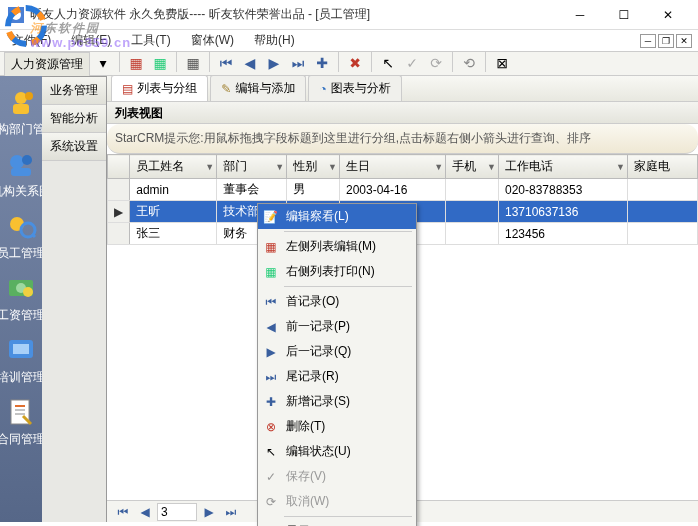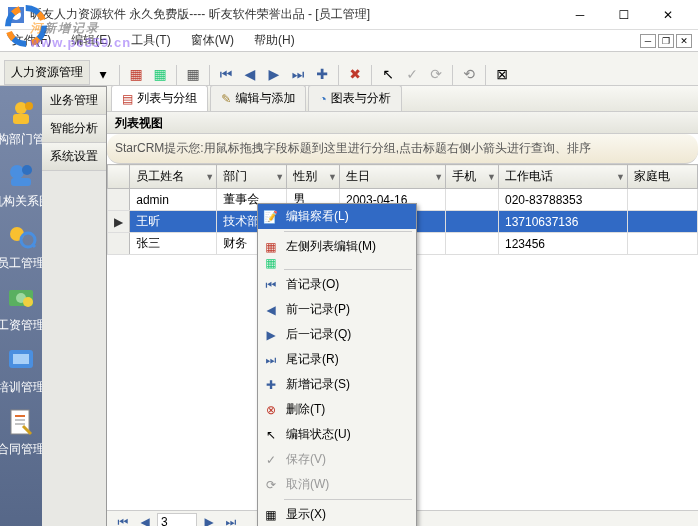--- a/index.html
+++ b/index.html
@@ -8,21 +8,21 @@
 .titlebar-icon { width: 16px; height: 16px; margin-right: 6px; }
 .titlebar-text { flex: 1; color: #333; }
 .titlebar-controls { display: flex; gap: 0; }
 .titlebar-btn { width: 44px; height: 28px; display: flex; align-items: center; justify-content: center; cursor: default; }
 .watermark { position: absolute; top: 8px; left: 30px; font-size: 26px; font-weight: bold; color: #555; opacity: 0.55; letter-spacing: 2px; pointer-events: none; z-index: 100; font-style: italic; }
 .watermark .orange { color: #ff8c00; }
 .menubar { height: 22px; display: flex; align-items: center; padding: 0 8px; gap: 12px; border-bottom: 1px solid #ccc; position: relative; }
 .menubar-item { color: #333; cursor: default; padding: 2px 4px; }
 .mdi-controls { position: absolute; right: 6px; display: flex; gap: 2px; }
 .mdi-btn { width: 16px; height: 14px; border: 1px solid #999; font-size: 9px; display: flex; align-items: center; justify-content: center; cursor: default; }
-.toolbar { height: 34px; background: #f4f4f0; border-bottom: 1px solid #ccc; display: flex; align-items: flex-end; padding: 0 4px; gap: 2px; }
+.toolbar { height: 24px; background: #f4f4f0; border-bottom: 1px solid #ccc; display: flex; align-items: flex-start; padding: 0 4px; gap: 2px; }
 .toolbar-label { background: #e8e8e0; border: 1px solid #ccc; padding: 3px 6px; }
 .tb-sep { width: 1px; height: 20px; background: #ccc; margin: 0 3px; }
 .tb-btn { width: 22px; height: 22px; display: flex; align-items: center; justify-content: center; cursor: default; font-size: 14px; }
 .main-area { display: flex; height: calc(100% - 80px); }
 .sidebar { width: 106px; background: linear-gradient(180deg,#7a8aaa,#566788); display: flex; flex-direction: row; }
 .nav-panel { flex: 1; display: flex; flex-direction: column; align-items: center; padding-top: 6px; gap: 2px; overflow: hidden; }
 .nav-item { display: flex; flex-direction: column; align-items: center; width: 90px; padding: 4px; color: #fff; cursor: default; gap: 3px; }
 .nav-icon { width: 32px; height: 32px; display: flex; align-items: center; justify-content: center; }
 .nav-bottom { background: #e8e8e4; border-top: 1px solid #999; }
 .nav-bottom-item { padding: 5px 8px; border-bottom: 1px solid #ccc; cursor: default; background: linear-gradient(180deg,#f5f5f0,#e0e0d8); }
@@ -53,21 +53,21 @@
 </style>
 </head>
 <body>
 
 <svg class="logo-bg" viewBox="0 0 48 48">
     <circle cx="24" cy="24" r="18" fill="none" stroke="#2878d8" stroke-width="6" stroke-dasharray="20 8"></circle>
     <circle cx="24" cy="24" r="18" fill="none" stroke="#ff9020" stroke-width="6" stroke-dasharray="8 20" stroke-dashoffset="14"></circle>
   </svg>
 
 <div class="watermark">
-  <span class="orange">河</span><span>新增记录</span>
+  <span class="orange">河</span><span>东软件园</span>
   <div style="font-size:13px;font-style:normal;letter-spacing:1px;color:#8b5cf6;margin-top:-4px">www.pc359.cn</div>
 </div>
 
 <div class="titlebar">
   <svg class="titlebar-icon" viewBox="0 0 16 16">
       <rect width="16" height="16" fill="#4a7fd4"></rect>
       <circle cx="8" cy="8" r="5" fill="#fff"></circle>
     </svg>
   <span class="titlebar-text">昕友人力资源软件 永久免费版---- 昕友软件荣誉出品 - [员工管理]</span>
   <div class="titlebar-controls">
@@ -269,20 +269,21 @@
       <span class="ctx-icon">📝</span>
       <span>编辑察看(L)</span>
     </div>
   <div class="ctx-sep"></div>
   <div class="ctx-item">
       <span class="ctx-icon" style="color:#c0392b">▦</span>
       <span>左侧列表编辑(M)</span>
     </div>
   <div class="ctx-item">
       <span class="ctx-icon" style="color:#2c7">▦</span>
+      <span>右侧列表打印(N)</span>
     </div>
   <div class="ctx-sep"></div>
   <div class="ctx-item">
       <span class="ctx-icon" style="color:#3a5f9e">⏮</span>
       <span>首记录(O)</span>
     </div>
   <div class="ctx-item">
       <span class="ctx-icon" style="color:#3a5f9e">◀</span>
       <span>前一记录(P)</span>
     </div>

